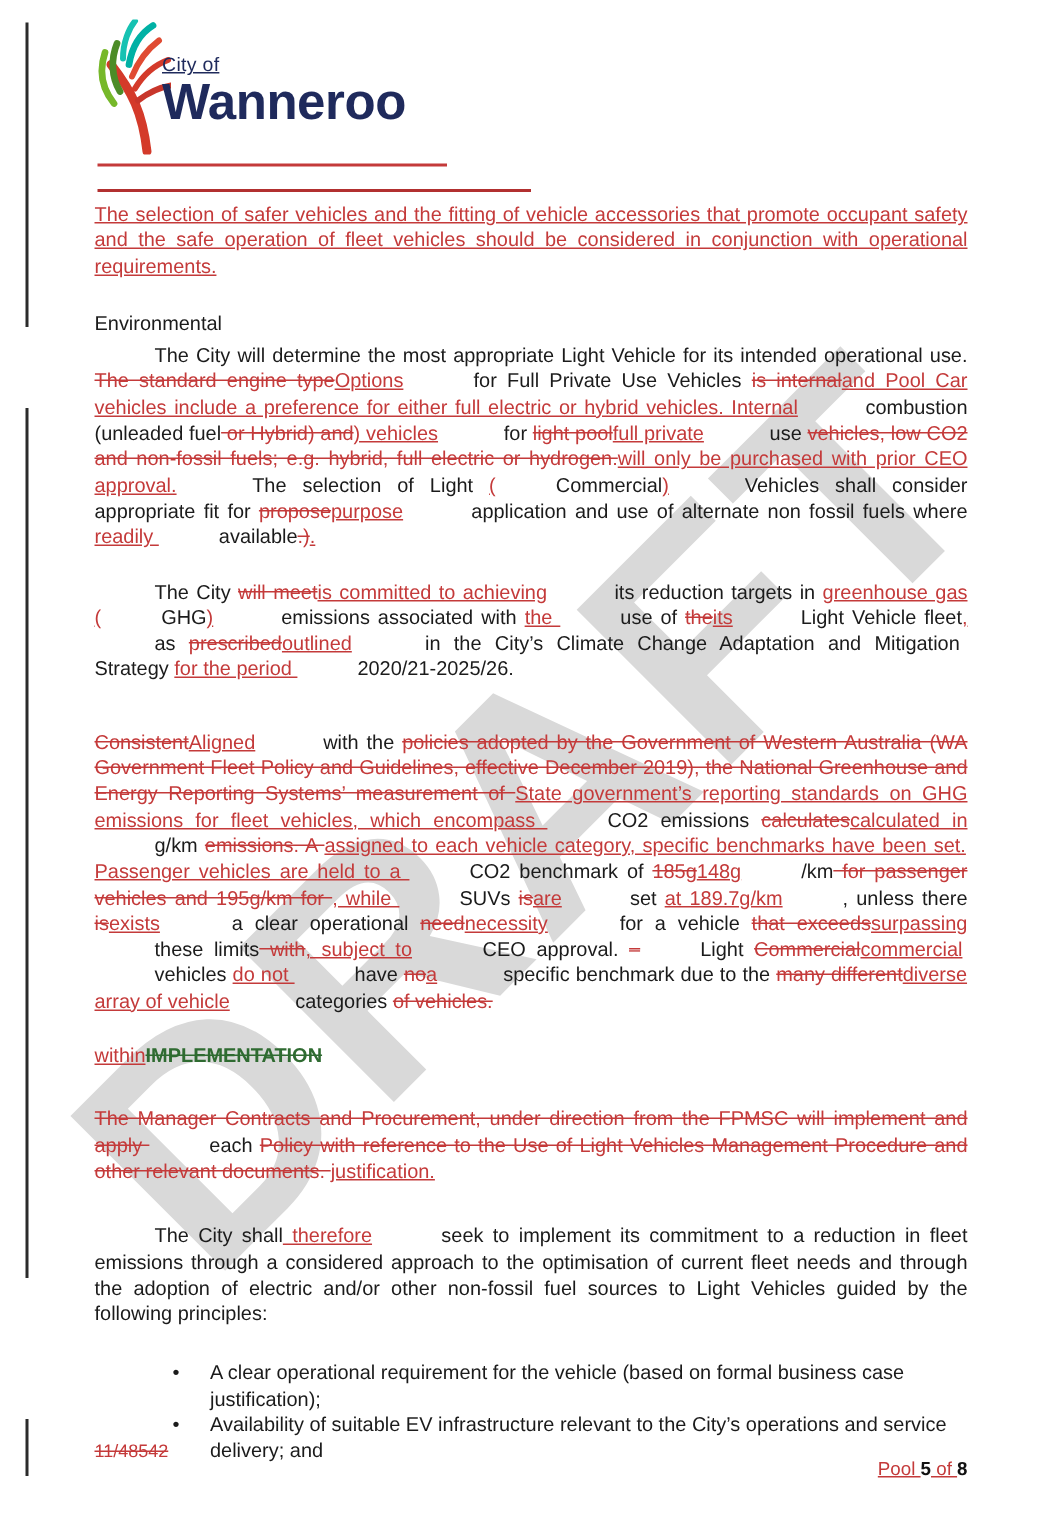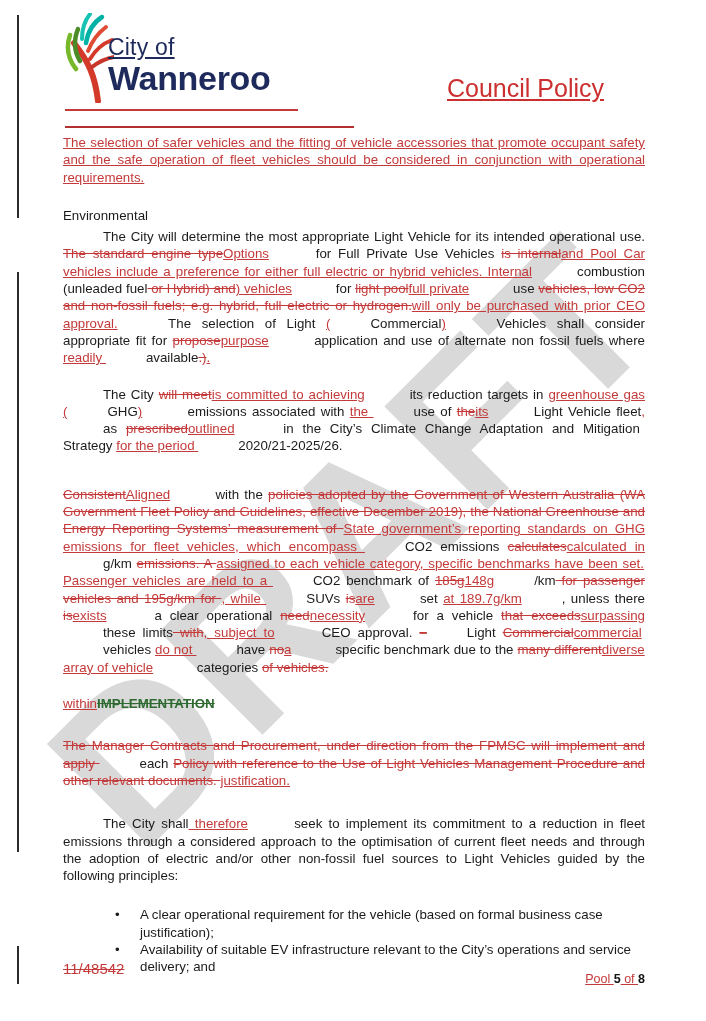--- a/index.html
+++ b/index.html
@@ -15,21 +15,21 @@
     color:var(--watermark_gray,#d9d9d9);z-index:0;user-select:none;
   }
   
   .change-bar{position:absolute;left:17px;width:2px;background:#2b2b2b;z-index:1;}
   .bar1{top:15px;height:203px;}
   .bar2{top:272px;height:580px;}
   .bar3{top:946px;height:38px;}
   
   .logo-graphic{position:absolute;left:62px;top:13px;z-index:1;}
   .logo-text{position:absolute;left:108px;top:36px;z-index:1;color:var(--logo_navy,#1f2a5c);line-height:1;}
-  .logo-city{font-size:23px;letter-spacing:.2px;text-decoration:underline;}
+  .logo-city{font-size:13px;letter-spacing:.2px;text-decoration:underline;}
   .logo-wanneroo{font-size:34px;font-weight:bold;margin-top:2px;letter-spacing:-.3px;}
   .doc-title{
     position:absolute;left:447px;top:74px;z-index:1;
     font-size:25px;color:var(--title_red,#cc2f2f);text-decoration:underline;white-space:nowrap;
   }
   .red-rule{position:absolute;height:2px;z-index:1;background:var(--track_red,#c43a3a);}
   .rule1{left:65px;top:109px;width:233px;}
   .rule2{left:65px;top:126px;width:289px;background:#b23030;}
   
   .content{
@@ -48,21 +48,21 @@
   ul.principles li{display:flex;text-align:left;}
   ul.principles .bullet{width:25px;flex:0 0 25px;}
   ul.principles .li-text{flex:1;max-width:512px;}
   
   .seg-n{color:#1b1b1b;margin-left:40px;}
   .seg-d{color:var(--track_red,#c43a3a);text-decoration:line-through;}
   .seg-i{color:var(--track_red,#c43a3a);text-decoration:underline;}
   .seg-g{color:var(--track_green,#2f6b31);font-weight:bold;text-decoration:line-through;}
   .seg-nb{color:#111;font-weight:bold;}
   
-  .doc-number{position:absolute;left:63px;top:960px;font-size:15px;z-index:2;}
+  .doc-number{position:absolute;left:63px;top:960px;font-size:12px;z-index:2;}
   .page-number{position:absolute;right:61px;top:972px;font-size:12.5px;z-index:2;white-space:nowrap;}
 </style>
 </head>
 <body>
 
 <div class="page">
 
   <div class="watermark">DRAFT</div>
 
   <div class="change-bar bar1"></div>
@@ -78,21 +78,20 @@
     <path d="M18 48 C12 38 12 26 16 16" stroke="#4c8c27" stroke-width="4.5" fill="none" stroke-linecap="round"></path>
     <path d="M24 30 C26 18 32 9 40 4" stroke="#00b1a5" stroke-width="4.5" fill="none" stroke-linecap="round"></path>
     <path d="M20 26 C20 15 24 6 28 1" stroke="#16c2b2" stroke-width="4" fill="none" stroke-linecap="round"></path>
   </svg>
 
   <div class="logo-text">
     <div class="logo-city">City of</div>
     <div class="logo-wanneroo">Wanneroo</div>
   </div>
 
-  <div class="doc-title">Council Policy</div>
 
   <div class="red-rule rule1"></div>
   <div class="red-rule rule2"></div>
 
   <main class="content">
     <p class="p1"><span class="seg-i">The selection of safer vehicles and the fitting of vehicle accessories that promote occupant safety and the safe operation of fleet vehicles should be considered in conjunction with operational requirements.</span></p>
     <h3 class="env">Environmental</h3>
     <p class="p3"><span class="seg-n">The City will determine the most appropriate Light Vehicle for its intended operational use. </span><span class="seg-d">The standard engine type</span><span class="seg-i">Options</span><span class="seg-n"> for Full Private Use Vehicles </span><span class="seg-d">is internal</span><span class="seg-i">and Pool Car vehicles include a preference for either full electric or hybrid vehicles. Internal</span><span class="seg-n"> combustion (unleaded fuel</span><span class="seg-d"> or Hybrid) and</span><span class="seg-i">) vehicles</span><span class="seg-n"> for </span><span class="seg-d">light pool</span><span class="seg-i">full private</span><span class="seg-n"> use </span><span class="seg-d">vehicles, low CO2 and non-fossil fuels; e.g. hybrid, full electric or hydrogen.</span><span class="seg-i">will only be purchased with prior CEO approval.</span><span class="seg-n"> The selection of Light </span><span class="seg-i">(</span><span class="seg-n">Commercial</span><span class="seg-i">)</span><span class="seg-n"> Vehicles shall consider appropriate fit for </span><span class="seg-d">propose</span><span class="seg-i">purpose</span><span class="seg-n"> application and use of alternate non fossil fuels where </span><span class="seg-i">readily </span><span class="seg-n">available</span><span class="seg-d">.)</span><span class="seg-i">.</span></p>
     <p class="p4"><span class="seg-n">The City </span><span class="seg-d">will meet</span><span class="seg-i">is committed to achieving</span><span class="seg-n"> its reduction targets in </span><span class="seg-i">greenhouse gas (</span><span class="seg-n">GHG</span><span class="seg-i">)</span><span class="seg-n"> emissions associated with </span><span class="seg-i">the </span><span class="seg-n">use of </span><span class="seg-d">the</span><span class="seg-i">its</span><span class="seg-n"> Light Vehicle fleet</span><span class="seg-i">,</span><span class="seg-n"> as </span><span class="seg-d">prescribed</span><span class="seg-i">outlined</span><span class="seg-n"> in the City’s Climate Change Adaptation and Mitigation Strategy </span><span class="seg-i">for the period </span><span class="seg-n">2020/21-2025/26.</span></p>
     <p class="p5"><span class="seg-d">Consistent</span><span class="seg-i">Aligned</span><span class="seg-n"> with the </span><span class="seg-d">policies adopted by the Government of Western Australia (WA Government Fleet Policy and Guidelines, effective December 2019), the National Greenhouse and Energy Reporting Systems’ measurement of </span><span class="seg-i">State government’s reporting standards on GHG emissions for fleet vehicles, which encompass </span><span class="seg-n">CO2 emissions </span><span class="seg-d">calculates</span><span class="seg-i">calculated in</span><span class="seg-n"> g/km </span><span class="seg-d">emissions. A </span><span class="seg-i">assigned to each vehicle category, specific benchmarks have been set. Passenger vehicles are held to a </span><span class="seg-n">CO2 benchmark of </span><span class="seg-d">185g</span><span class="seg-i">148g</span><span class="seg-n">/km</span><span class="seg-d"> for passenger vehicles and 195g/km for </span><span class="seg-i">, while </span><span class="seg-n">SUVs </span><span class="seg-d">is</span><span class="seg-i">are</span><span class="seg-n"> set </span><span class="seg-i">at 189.7g/km</span><span class="seg-n">, unless there </span><span class="seg-d">is</span><span class="seg-i">exists</span><span class="seg-n"> a clear operational </span><span class="seg-d">need</span><span class="seg-i">necessity</span><span class="seg-n"> for a vehicle </span><span class="seg-d">that exceeds</span><span class="seg-i">surpassing</span><span class="seg-n"> these limits</span><span class="seg-d"> with</span><span class="seg-i">, subject to</span><span class="seg-n"> CEO approval. </span><span class="seg-d">–</span><span class="seg-n">Light </span><span class="seg-d">Commercial</span><span class="seg-i">commercial</span><span class="seg-n"> vehicles </span><span class="seg-i">do not </span><span class="seg-n">have </span><span class="seg-d">no</span><span class="seg-i">a</span><span class="seg-n"> specific benchmark due to the </span><span class="seg-d">many different</span><span class="seg-i">diverse array of vehicle</span><span class="seg-n"> categories </span><span class="seg-d">of vehicles.</span></p>

